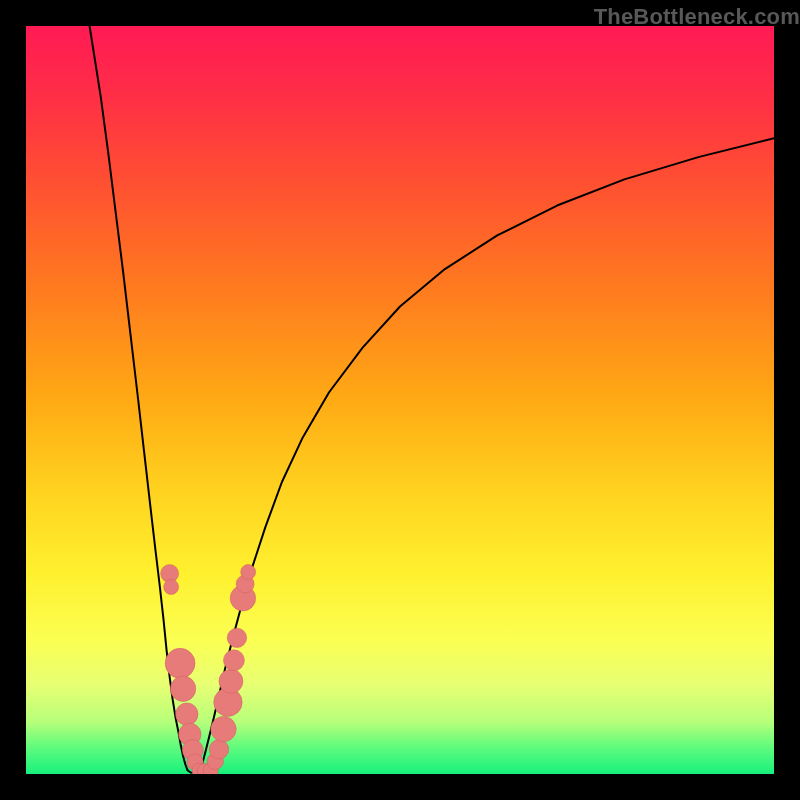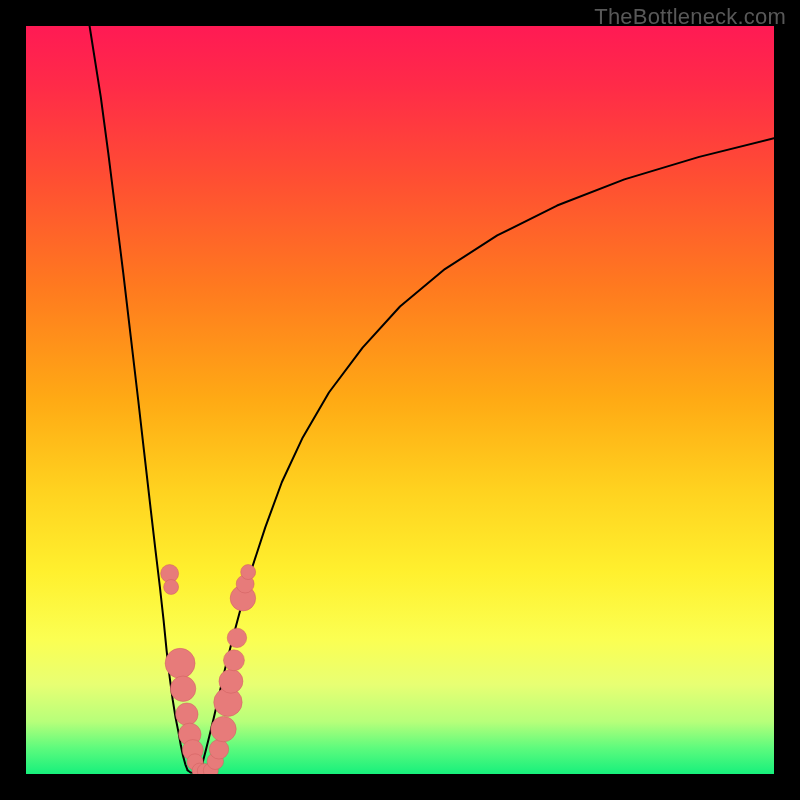--- a/index.html
+++ b/index.html
@@ -26,24 +26,24 @@
     overflow: hidden;
   }
   .plot svg {
     display: block;
     width: 748px;
     height: 748px;
   }
   .watermark {
     position: absolute;
     top: 4px;
-    right: 14px;
+    right: 0;
     color: #585858;
     font-size: 22px;
-    font-weight: 400;
+    font-weight: 700;
     letter-spacing: 0.2px;
     user-select: none;
   }
 </style>
 </head>
 <body>
 
 <div class="frame">
   <div class="watermark">TheBottleneck.com</div>
 

